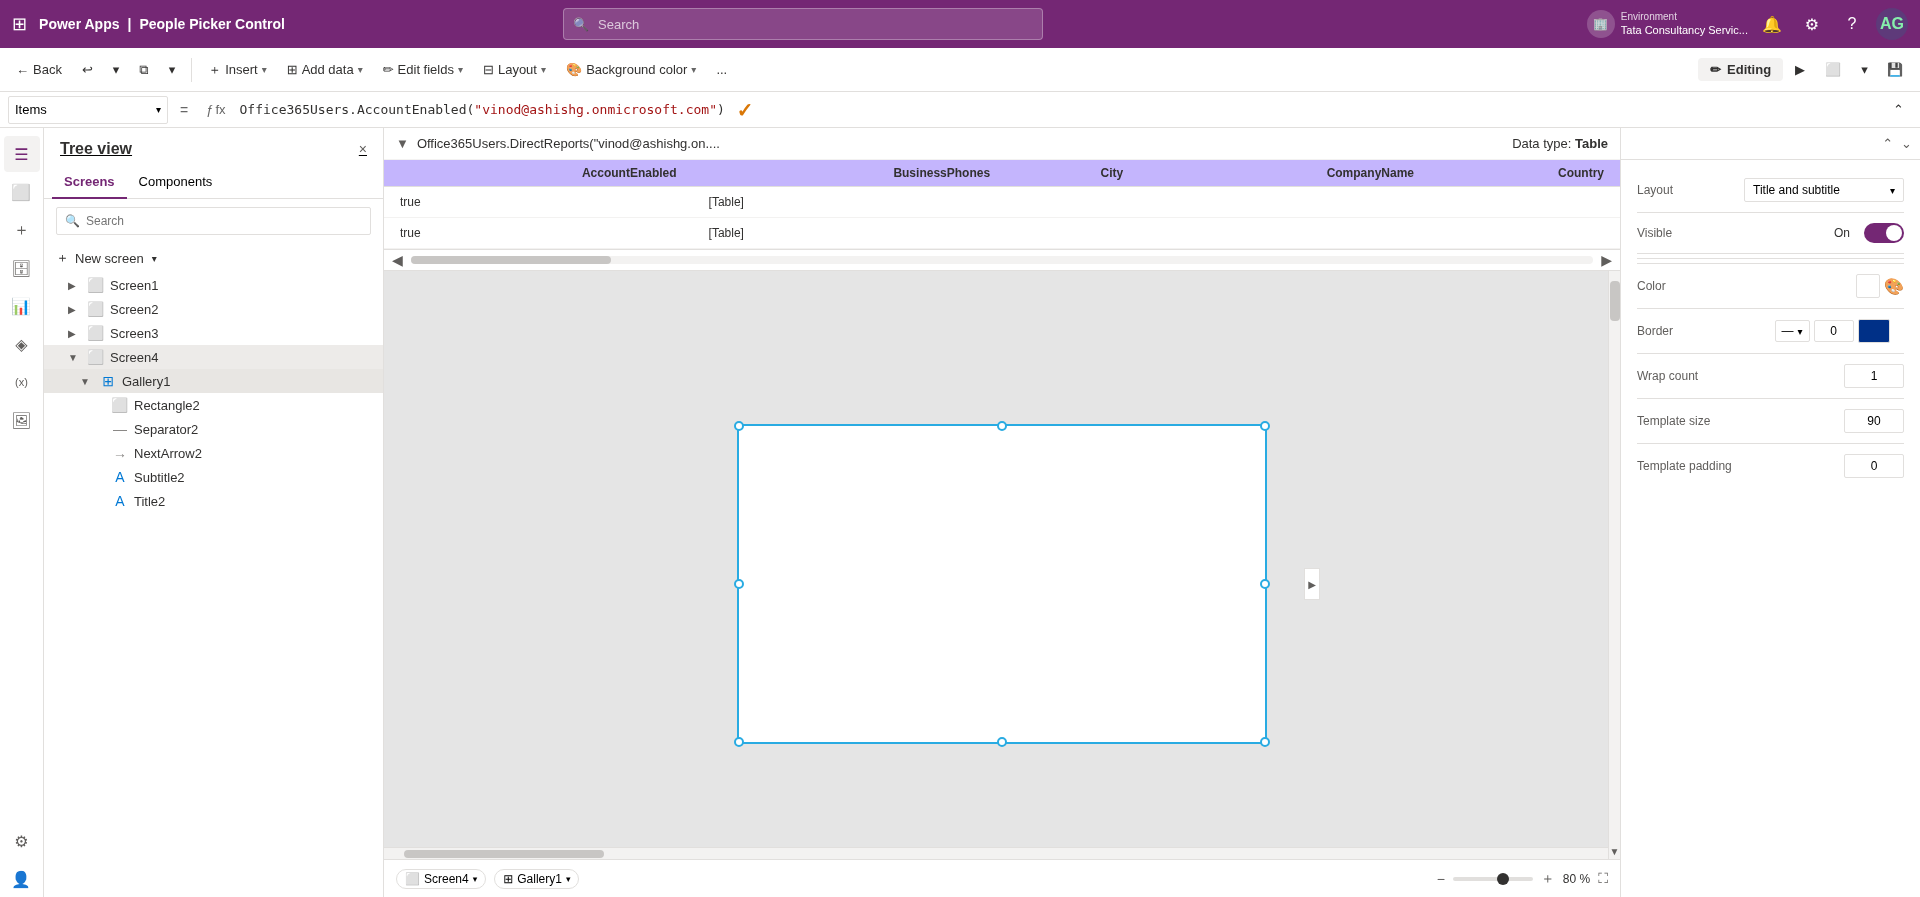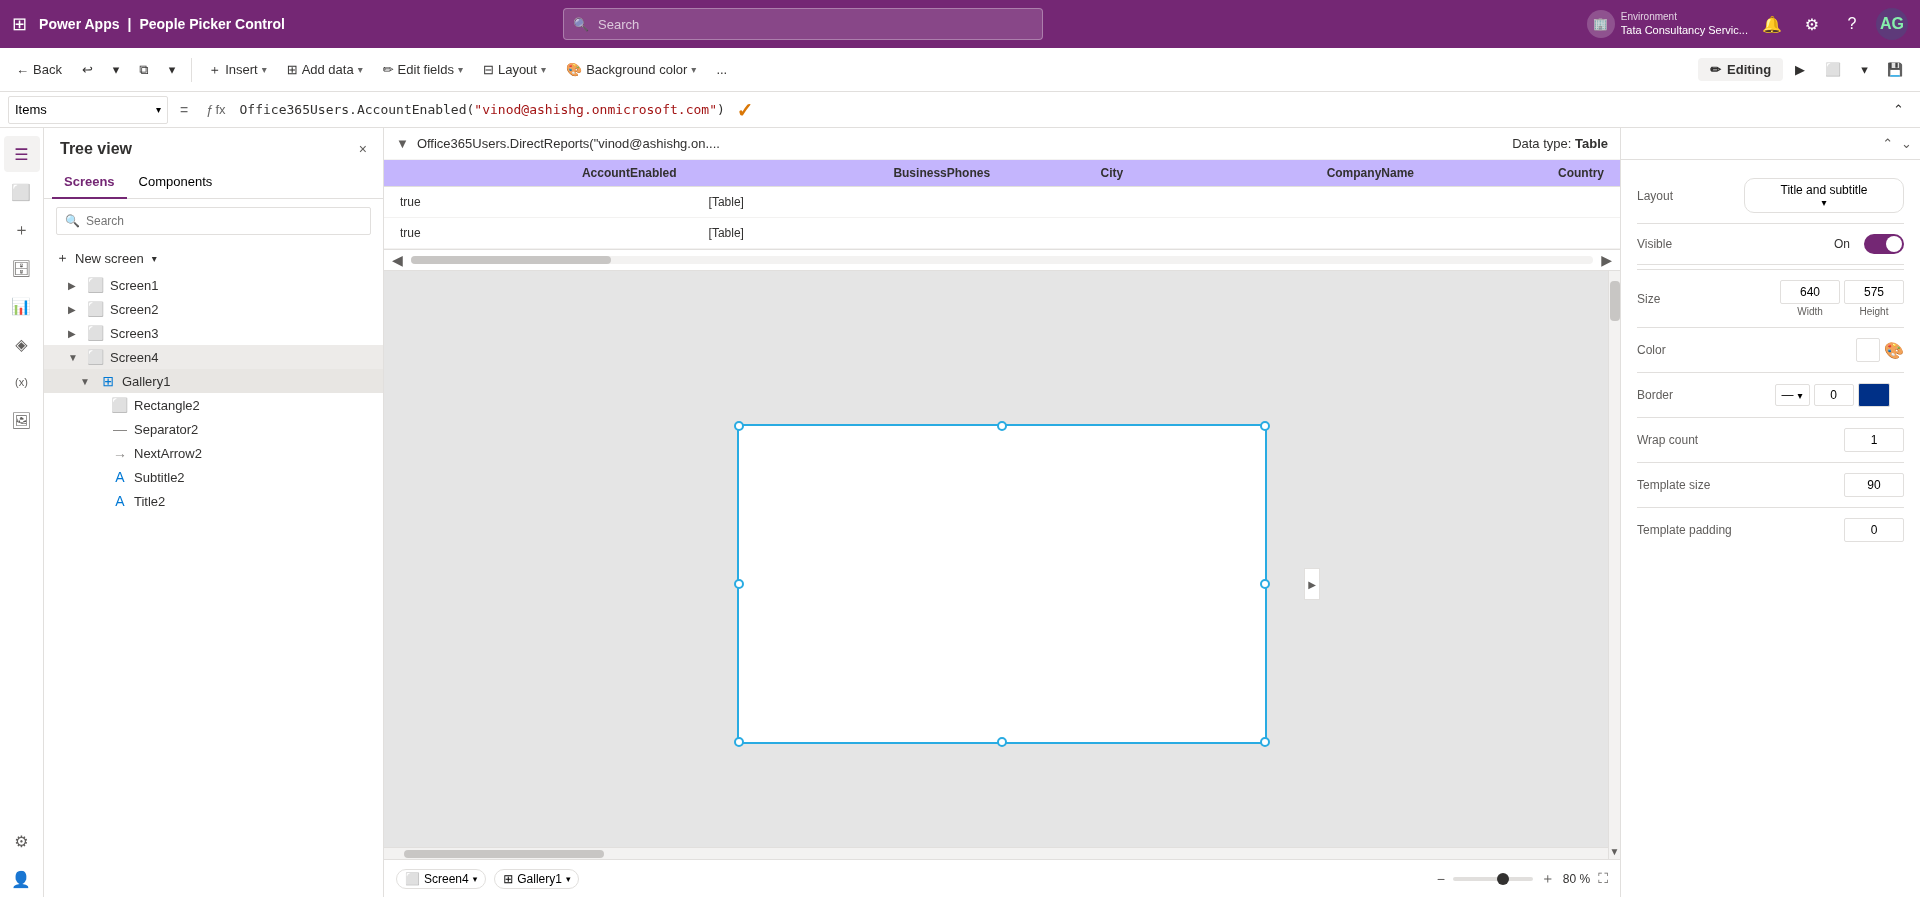--- a/index.html
+++ b/index.html
@@ -126,20 +126,21 @@
     .left-panel {
       width: 340px;
       background: white;
       border-right: 1px solid #e1dfdd;
       display: flex;
       flex-direction: column;
     }
     .tree-header {
       display: flex; align-items: center; justify-content: space-between;
       padding: 12px 16px 8px 16px;
+      text-decoration: underline;
     }
     .tree-title { font-size: 16px; font-weight: 600; color: #323130; }
     .tree-close { cursor: pointer; color: #605e5c; font-size: 14px; }
     .tree-tabs { display: flex; border-bottom: 1px solid #e1dfdd; padding: 0 8px; }
     .tree-tab {
       padding: 8px 12px;
       font-size: 13px;
       cursor: pointer;
       color: #000000;
       border-bottom: 2px solid transparent;
@@ -310,27 +311,26 @@
     .right-panel-row {
       display: flex; align-items: center;
       padding: 6px 0;
       gap: 8px;
     }
     .right-panel-label { font-size: 12px; color: #605e5c; flex: 1; }
     .right-panel-value { font-size: 12px; color: #323130; }
     .layout-dropdown {
       display: flex; align-items: center; justify-content: space-between;
       border: 1px solid #e1dfdd;
-      border-radius: 10px;
+      border-radius: 2px;
       padding: 4px 8px;
       min-width: 160px;
       cursor: pointer;
       font-size: 12px;
       background: white;
-      flex-direction: column;
     }
     .toggle-on {
       width: 40px; height: 20px;
       background: #742774;
       border-radius: 10px;
       position: relative;
       cursor: pointer;
     }
     .toggle-on::after {
       content: '';
@@ -767,33 +767,20 @@
           <span class="right-panel-label">Visible</span>
           <span class="right-panel-value" style="margin-right:6px;">On</span>
           <div class="toggle-on"></div>
         </div>
 
         <div class="divider"></div>
 
 
         <div class="divider"></div>
 
-        <div class="right-panel-row">
-          <span class="right-panel-label">Size</span>
-          <div class="position-inputs">
-            <div class="pos-group">
-              <input class="pos-input" type="text" value="640" style="">
-              <span class="pos-label">Width</span>
-            </div>
-            <div class="pos-group">
-              <input class="pos-input" type="text" value="575" style="">
-              <span class="pos-label">Height</span>
-            </div>
-          </div>
-        </div>
 
         <div class="divider"></div>
 
         <div class="right-panel-row">
           <span class="right-panel-label">Color</span>
           <div style="display:flex;align-items:center;gap:4px;">
             <div class="color-swatch" style="background:white;"></div>
             <span style="font-size:16px;cursor:pointer;">🎨</span>
           </div>
         </div>

